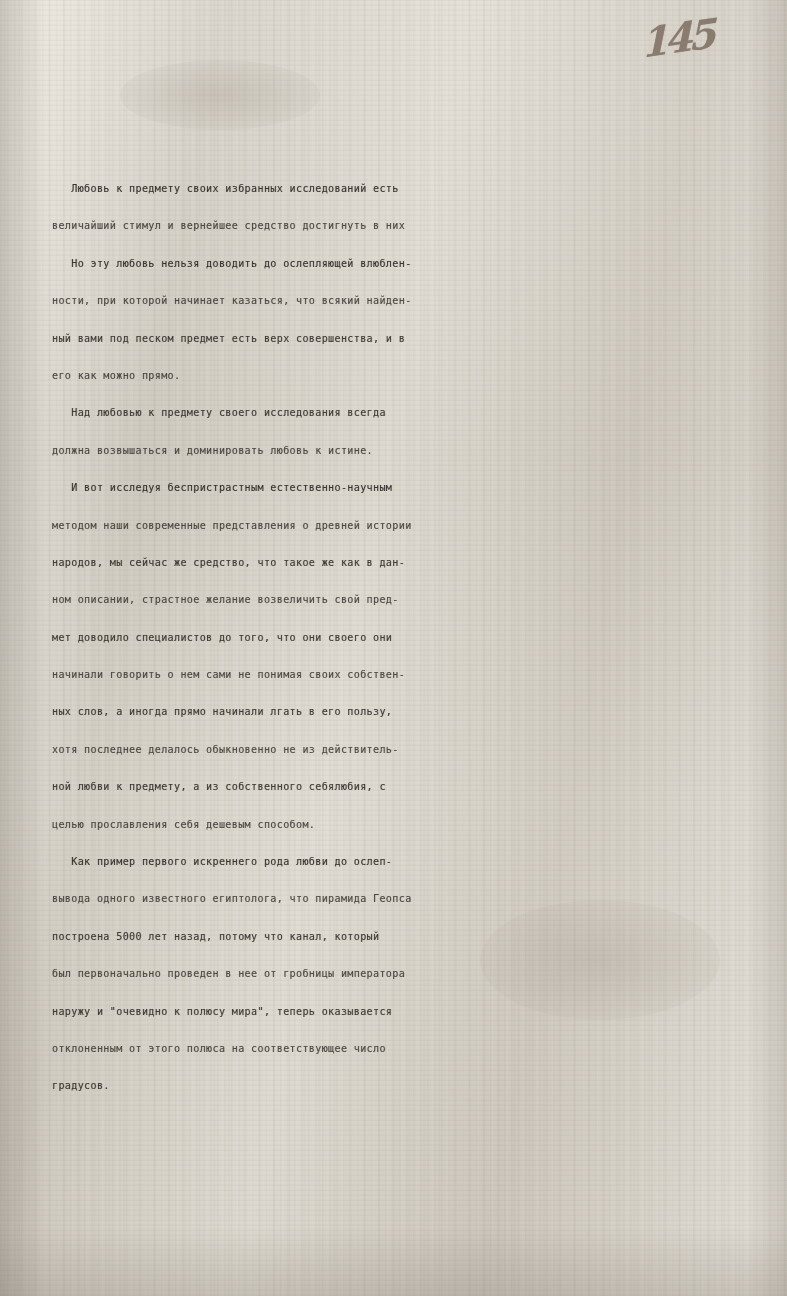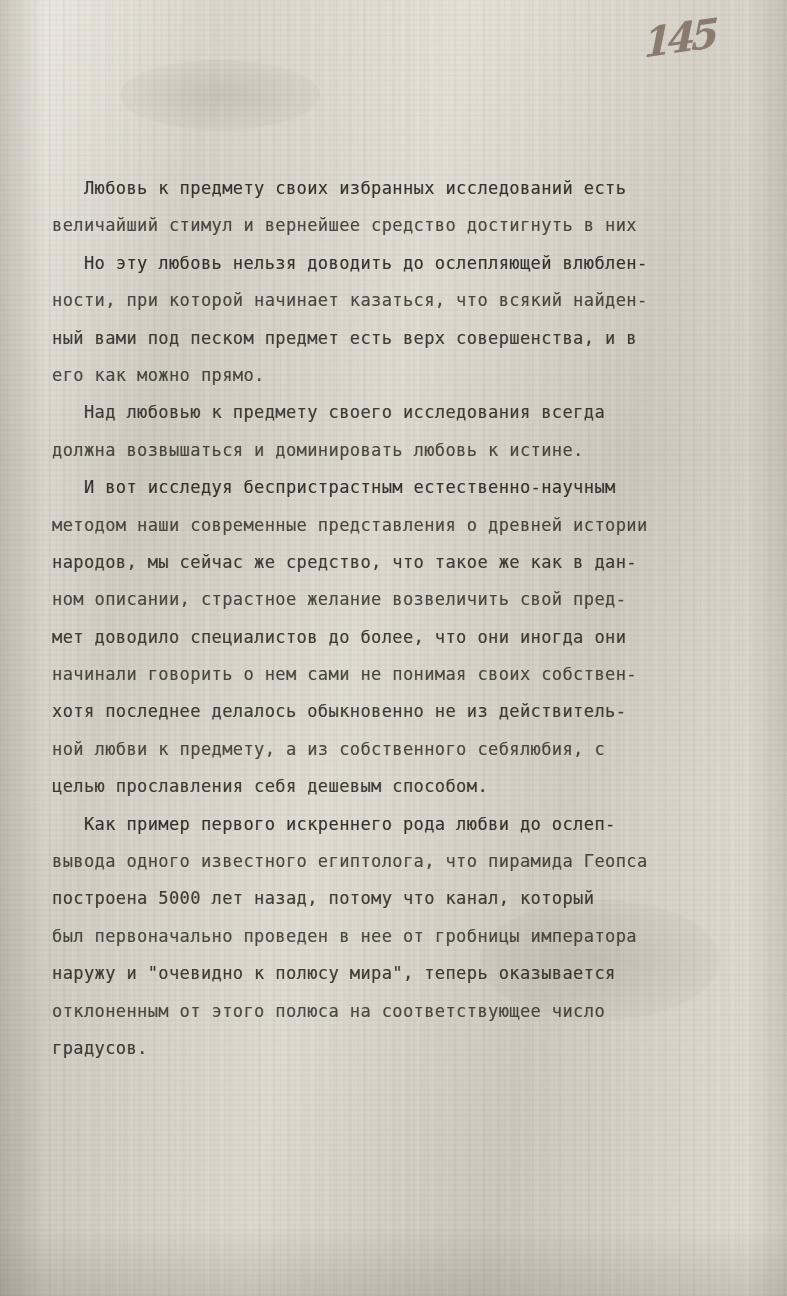--- a/index.html
+++ b/index.html
@@ -92,21 +92,21 @@
     font-weight: 600;
     text-shadow: 0 0 1px rgba(90,70,55,0.5);
   }
 
   .typescript {
     position: absolute;
     left: 52px;
     top: 170px;
     width: 700px;
     color: #2d2a26;
-    font-size: 17px;
+    font-size: 10px;
     line-height: 37.4px;
     letter-spacing: 0.4px;
     text-shadow:
       0.5px 0 0 rgba(60,55,48,0.30),
       -0.4px 0.3px 0 rgba(70,64,56,0.18);
     opacity: 0.93;
   }
   .para {
     margin: 0 0 0 0;
   }
@@ -160,22 +160,23 @@
     <div class="para">
       <span class="line">   Над любовью к предмету своего исследования всегда</span>
       <span class="line">должна возвышаться и доминировать любовь к истине.</span>
     </div>
 
     <div class="para">
       <span class="line strong">   И вот исследуя беспристрастным естественно-научным</span>
       <span class="line">методом наши современные представления о древней истории</span>
       <span class="line">народов, мы сейчас же средство, что такое же как в дан-</span>
       <span class="line">ном описании, страстное желание возвеличить свой пред-</span>
-      <span class="line">мет доводило специалистов до более, что они иногда они</span>
+      <span class="line">мет доводило специалистов до того, что они своего они</span>
       <span class="line">начинали говорить о нем сами не понимая своих собствен-</span>
+      <span class="line">ных слов, а иногда прямо начинали лгать в его пользу,</span>
       <span class="line">хотя последнее делалось обыкновенно не из действитель-</span>
       <span class="line">ной любви к предмету, а из собственного себялюбия, с</span>
       <span class="line">целью прославления себя дешевым способом.</span>
     </div>
 
     <div class="para">
       <span class="line strong">   Как пример первого искреннего рода любви до ослеп-</span>
       <span class="line">вывода одного известного египтолога, что пирамида Геопса</span>
       <span class="line">построена 5000 лет назад, потому что канал, который</span>
       <span class="line">был первоначально проведен в нее от гробницы императора</span>

